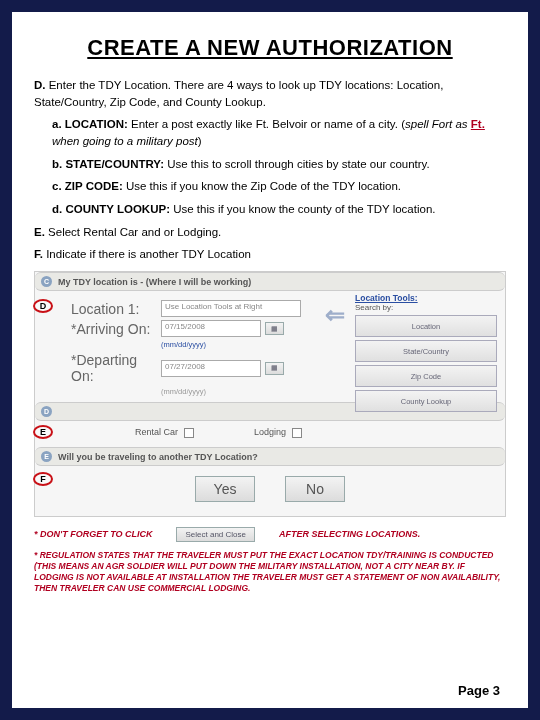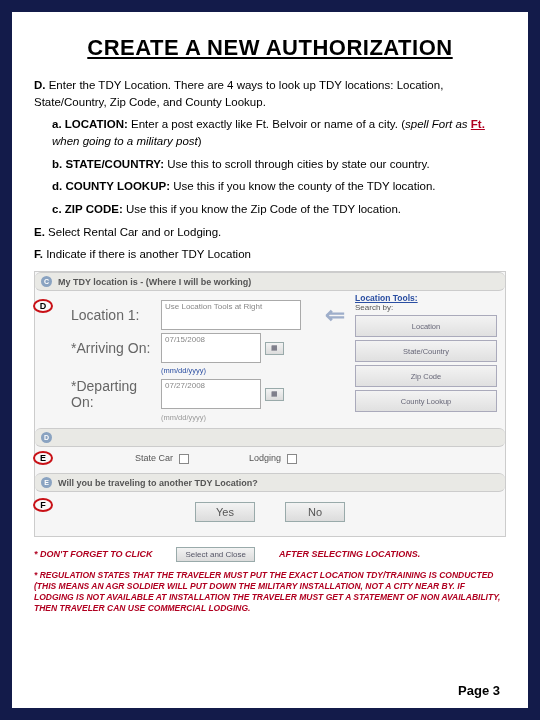--- a/index.html
+++ b/index.html
@@ -11,50 +11,50 @@
   .indent { margin-left: 18px; }
   .b { font-weight: bold; }
   .italic { font-style: italic; }
   .ft { color: #b00020; font-weight: bold; text-decoration: underline; }
   .app-shot { margin-top: 8px; border: 1px solid #ccc; background: #f6f6f6; font-size: 9px; color: #555; }
   .sec-head { background: #e9e9e5; border-top: 1px solid #ccc; border-bottom: 1px solid #ccc; padding: 3px 6px; display: flex; align-items: center; gap: 6px; border-radius: 6px; }
   .bullet { width: 11px; height: 11px; border-radius: 50%; background: #8aa3c1; color: #fff; font-size: 7px; display: inline-flex; align-items: center; justify-content: center; font-weight: bold; }
   .sec-body { padding: 6px 10px; position: relative; }
   .row { display: flex; align-items: center; margin: 3px 0; }
   .lbl { width: 90px; font-size: 14px; color: #666; }
-  .field { width: 100px; height: 30px; background: #fff; border: 1px solid #aaa; font-size: 8px; padding: 0 3px; line-height: 12px; color: #888; }
+  .field { width: 100px; height: 17px; background: #fff; border: 1px solid #aaa; font-size: 8px; padding: 0 3px; line-height: 12px; color: #888; }
   .mini-btn { height: 13px; background: linear-gradient(#f3f3f3,#dcdcdc); border: 1px solid #9aa; font-size: 7px; padding: 0 5px; display: inline-flex; align-items: center; margin-left: 4px; color: #556; }
   .tools { position: absolute; right: 8px; top: 2px; width: 142px; }
   .tools-title { color: #2a4ea2; font-size: 8.5px; font-weight: bold; text-decoration: underline; }
   .tool-btn { width: 100%; height: 22px; margin-top: 3px; background: linear-gradient(#f3f3f3,#e0e0e0); border: 1px solid #aab; font-size: 7.5px; color: #667; display: flex; align-items: center; justify-content: center; }
   .arrow { position: absolute; right: 160px; top: 10px; color: #7a90b8; font-size: 24px; font-weight: bold; opacity: 0.7; }
   .circ { position: absolute; width: 20px; height: 14px; border: 2px solid #c81016; border-radius: 50%; display: flex; align-items: center; justify-content: center; font-weight: bold; color: #000; font-size: 9px; background: rgba(255,255,255,0.3); }
   .check-row { display: flex; gap: 60px; margin-left: 90px; }
   .cbox { width: 10px; height: 10px; border: 1px solid #888; background: #fff; display: inline-block; vertical-align: middle; margin-left: 6px; }
   .yn-row { display: flex; justify-content: center; gap: 30px; padding: 4px 0 8px; }
-  .yn-btn { width: 60px; height: 20px; background: linear-gradient(#f3f3f3,#dcdcdc); border: 1px solid #9aa; font-size: 11px; display: flex; align-items: center; justify-content: center; }
+  .yn-btn { width: 60px; height: 26px; background: linear-gradient(#f3f3f3,#dcdcdc); border: 1px solid #9aa; font-size: 14px; display: flex; align-items: center; justify-content: center; }
   .footnote { font-size: 9px; color: #b00020; font-style: italic; font-weight: bold; margin-top: 10px; line-height: 1.3; }
   .footline { display: flex; align-items: center; gap: 24px; margin-top: 10px; }
   .footline .btn-sel { background: linear-gradient(#f3f3f3,#dcdcdc); border: 1px solid #9aa; font-size: 8px; padding: 2px 8px; color: #556; }
   .reg { font-size: 8.5px; color: #b00020; font-weight: bold; font-style: italic; margin-top: 8px; line-height: 1.3; }
   .page-num { position: absolute; bottom: 10px; right: 28px; font-size: 13px; font-weight: bold; }
   .hint { font-size: 7.5px; color: #999; margin-left: 90px; }
 </style>
 </head>
 <body>
 
 <div class="page-frame">
   <h1 class="title">CREATE A NEW AUTHORIZATION</h1>
 
   <div class="instructions">
     <p><span class="b">D.</span><span> Enter the TDY Location.  There are 4 ways to look up TDY locations: Location, State/Country, Zip Code, and County Lookup.</span></p>
     <p class="indent"><span class="b">a. LOCATION:</span><span> Enter a post exactly like Ft. Belvoir or  name of a city.  (</span><span class="italic">spell Fort as </span><span class="ft">Ft.</span><span class="italic"> when going to a military post</span><span>)</span></p>
     <p class="indent"><span class="b">b. STATE/COUNTRY:</span><span> Use this to scroll through cities by state our country.</span></p>
+    <p class="indent"><span class="b">c. ZIP CODE:</span><span> Use this if you know the Zip Code of the TDY location.</span></p>
     <p class="indent"><span class="b">d. COUNTY LOOKUP:</span><span> Use this if you know the county of the TDY location.</span></p>
-    <p class="indent"><span class="b">c. ZIP CODE:</span><span> Use this if you know the Zip Code of the TDY location.</span></p>
     <p><span class="b">E.</span><span> Select Rental Car and or Lodging.</span></p>
     <p><span class="b">F.</span><span> Indicate if there is another TDY Location</span></p>
   </div>
 
   <div class="app-shot">
     <div class="sec-head">
       <span class="bullet">C</span>
       <span class="b">My TDY location is - (Where I will be working)</span>
     </div>
     <div class="sec-body" style="min-height:78px;">
@@ -87,21 +87,21 @@
         <div class="hint">(mm/dd/yyyy)</div>
       </div>
     </div>
 
     <div class="sec-head">
       <span class="bullet">D</span>
     </div>
     <div class="sec-body" style="min-height:26px;">
       <span class="circ" style="left:-2px; top:4px;">E</span>
       <div class="check-row">
-        <span><span>State Car</span><span class="cbox"></span></span>
+        <span><span>Rental Car</span><span class="cbox"></span></span>
         <span><span>Lodging</span><span class="cbox"></span></span>
       </div>
     </div>
 
     <div class="sec-head">
       <span class="bullet">E</span>
       <span class="b">Will you be traveling to another TDY Location?</span>
     </div>
     <div class="sec-body">
       <span class="circ" style="left:-2px; top:6px;">F</span>

